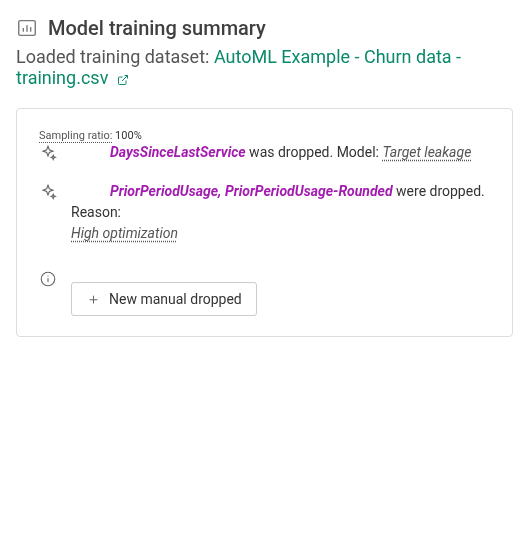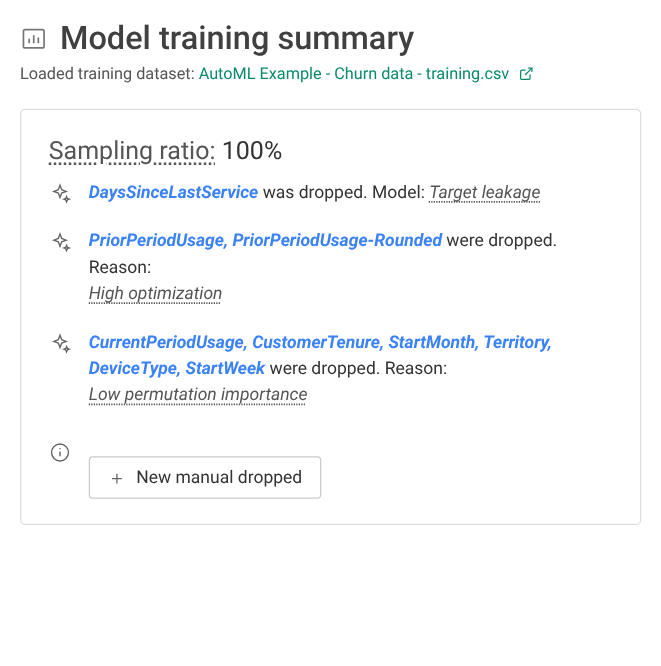--- a/index.html
+++ b/index.html
@@ -12,48 +12,48 @@
     font-size: 14px;
     width: 529px;
   }
   .header {
     display: flex;
     align-items: center;
     gap: 10px;
     margin-bottom: 6px;
   }
   .header h1 {
-    font-size: 26px;
+    font-size: 20px;
     font-weight: 500;
     color: #404040;
     margin: 0;
   }
   .header-icon svg { display:block; }
   .dataset-line {
-    font-size: 13px;
+    font-size: 18px;
     color: #555;
     margin-bottom: 18px;
   }
   .dataset-link {
     color: #0a8a6a;
     text-decoration: none;
   }
   .ext-icon {
     display: inline-block;
     vertical-align: -2px;
     margin-left: 4px;
   }
   .card {
     border: 1px solid #ddd;
     border-radius: 4px;
     padding: 20px 22px;
   }
   .sampling {
-    font-size: 20px;
-    margin-bottom: 12px;
+    font-size: 11px;
+    margin-bottom: 0;
     color: #333;
   }
   .sampling-label {
     text-decoration: underline dotted;
     text-underline-offset: 3px;
     color: #555;
   }
   .drop-list {
     list-style: none;
     margin: 0 0 24px 0;
@@ -67,21 +67,21 @@
   }
   .drop-item:last-child { margin-bottom: 0; }
   .sparkle {
     flex-shrink: 0;
     width: 18px;
     height: 18px;
     margin-top: 2px;
     color: #666;
   }
   .drop-text { color: #333; }
-  .feat { font-weight: 700; font-style: italic; color: #3b82f6; }
+  .feat { font-weight: 700; font-style: italic; color: #a21caf; margin-left: 39px; }
   .reason-link {
     text-decoration: underline dotted;
     text-underline-offset: 3px;
     color: #555;
     cursor: default;
     font-style: italic;
   }
   .info-row {
     display: flex;
     gap: 14px;
@@ -164,32 +164,20 @@
         <svg width="18" height="18" viewBox="0 0 24 24" fill="none" stroke="currentColor" stroke-width="1.5">
           <path d="M12 3l1.8 4.7L18.5 9.5 13.8 11.3 12 16l-1.8-4.7L5.5 9.5l4.7-1.8z"></path>
           <path d="M19 15l.8 2 2 .8-2 .8-.8 2-.8-2-2-.8 2-.8z"></path>
         </svg>
       </span>
       <div class="drop-text">
         <span class="feat">PriorPeriodUsage, PriorPeriodUsage-Rounded</span><span> were dropped. Reason:</span><br>
         <span class="reason-link">High optimization</span>
       </div>
     </li>
-    <li class="drop-item">
-      <span class="sparkle">
-        <svg width="18" height="18" viewBox="0 0 24 24" fill="none" stroke="currentColor" stroke-width="1.5">
-          <path d="M12 3l1.8 4.7L18.5 9.5 13.8 11.3 12 16l-1.8-4.7L5.5 9.5l4.7-1.8z"></path>
-          <path d="M19 15l.8 2 2 .8-2 .8-.8 2-.8-2-2-.8 2-.8z"></path>
-        </svg>
-      </span>
-      <div class="drop-text">
-        <span class="feat">CurrentPeriodUsage, CustomerTenure, StartMonth, Territory, DeviceType, StartWeek</span><span> were dropped. Reason:</span><br>
-        <span class="reason-link">Low permutation importance</span>
-      </div>
-    </li>
   </ul>
 
   <div class="info-row">
     <span class="info-icon">
       <svg width="18" height="18" viewBox="0 0 24 24" fill="none" stroke="currentColor" stroke-width="1.5">
         <circle cx="12" cy="12" r="9"></circle>
         <line x1="12" y1="11" x2="12" y2="16"></line>
         <circle cx="12" cy="8" r="0.8" fill="currentColor" stroke="none"></circle>
       </svg>
     </span>

